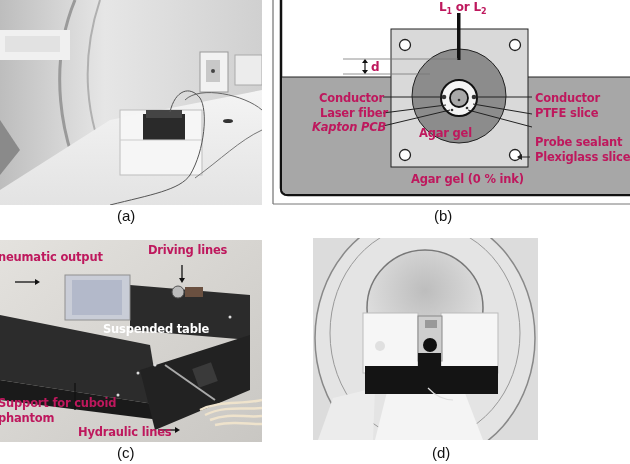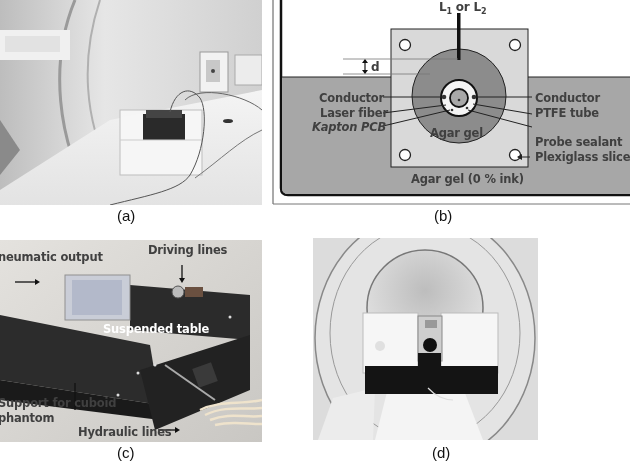--- a/index.html
+++ b/index.html
@@ -8,21 +8,21 @@
     background: #ffffff;
     font-family: "DejaVu Sans", sans-serif;
   }
   .panel { position: absolute; overflow: hidden; }
   .caption {
     position: absolute; font-family: "Liberation Sans", sans-serif;
     font-size: 15px; color: #111; font-weight: normal;
   }
   .lbl {
     position: absolute; font-family: "DejaVu Sans", sans-serif; font-weight: bold;
-    font-size: 11.5px; color: #404040; white-space: nowrap; letter-spacing: -0.2px;
+    font-size: 11.5px; color: #be185d; white-space: nowrap; letter-spacing: -0.2px;
   }
   .lbl.w { color: #ffffff; }
 
   
   #panel-a { left: 0; top: 0; width: 262px; height: 205px; background: #e9e9e9; }
   
   #panel-c { left: 0; top: 240px; width: 262px; height: 202px; background: #dcdad6; }
   
   #panel-d { left: 313px; top: 238px; width: 225px; height: 202px; background: #d8d8d8; }
 </style>
@@ -116,24 +116,24 @@
     <line x1="248" y1="157" x2="260" y2="157" stroke="#222" stroke-width="1"></line>
     <path d="M247,157 L252,154 L252,160 Z" fill="#222"></path>
   </svg>
   
   <div class="lbl" style="left:169px; top:0px; font-size:12px;"><span>L</span><sub style="font-size:8px">1</sub><span> or L</span><sub style="font-size:8px">2</sub></div>
   <div class="lbl" style="left:101px; top:60px; font-size:12px;">d</div>
   <div class="lbl" style="left:49px; top:91px;">Conductor</div>
   <div class="lbl" style="left:50px; top:106px;">Laser fiber</div>
   <div class="lbl" style="left:42px; top:120px;font-style:italic;">Kapton PCB</div>
   <div class="lbl" style="left:265px; top:91px;">Conductor</div>
-  <div class="lbl" style="left:265px; top:106px;">PTFE tube</div>
+  <div class="lbl" style="left:265px; top:106px;">PTFE slice</div>
   <div class="lbl" style="left:265px; top:119px;margin-top:16px;">Probe sealant</div>
   <div class="lbl" style="left:265px; top:150px;">Plexiglass slice</div>
-  <div class="lbl" style="left:160px; top:126px;">Agar gel</div>
+  <div class="lbl" style="left:149px; top:126px;">Agar gel</div>
   <div class="lbl" style="left:141px; top:172px;">Agar gel (0 % ink)</div>
 </div>
 <div class="caption" style="left:434px; top:207px;">(b)</div>
 
 <div class="panel" id="panel-c">
   <svg width="262" height="202" viewBox="0 0 262 202">
     <defs>
       <linearGradient id="gc-bg" x1="0" y1="0" x2="1" y2="1">
         <stop offset="0" stop-color="#e4e2de"></stop>
         <stop offset="1" stop-color="#c9c7c3"></stop>

